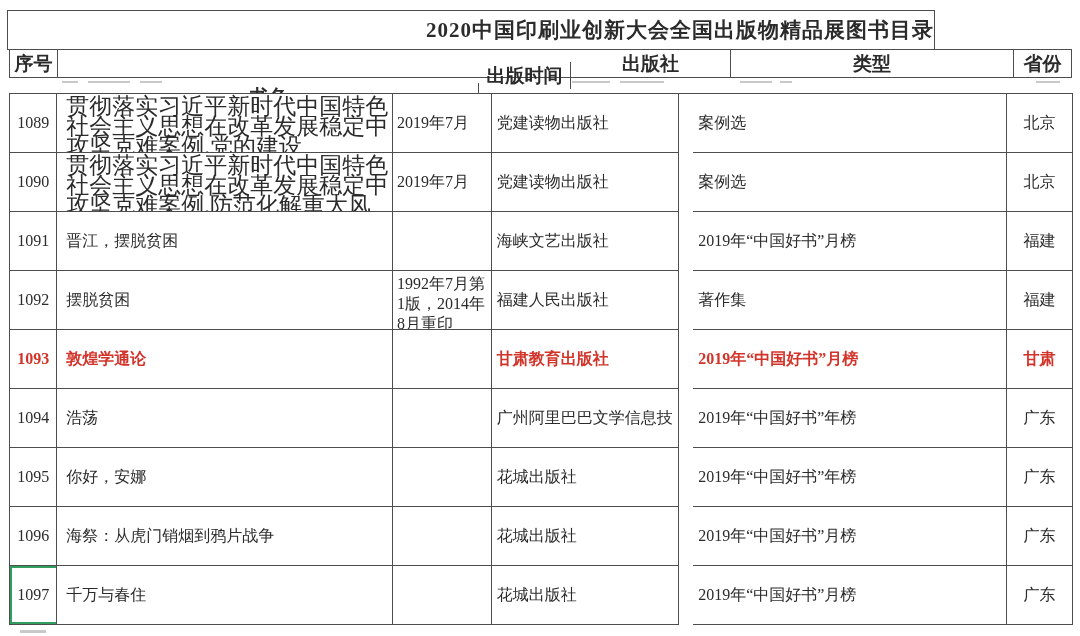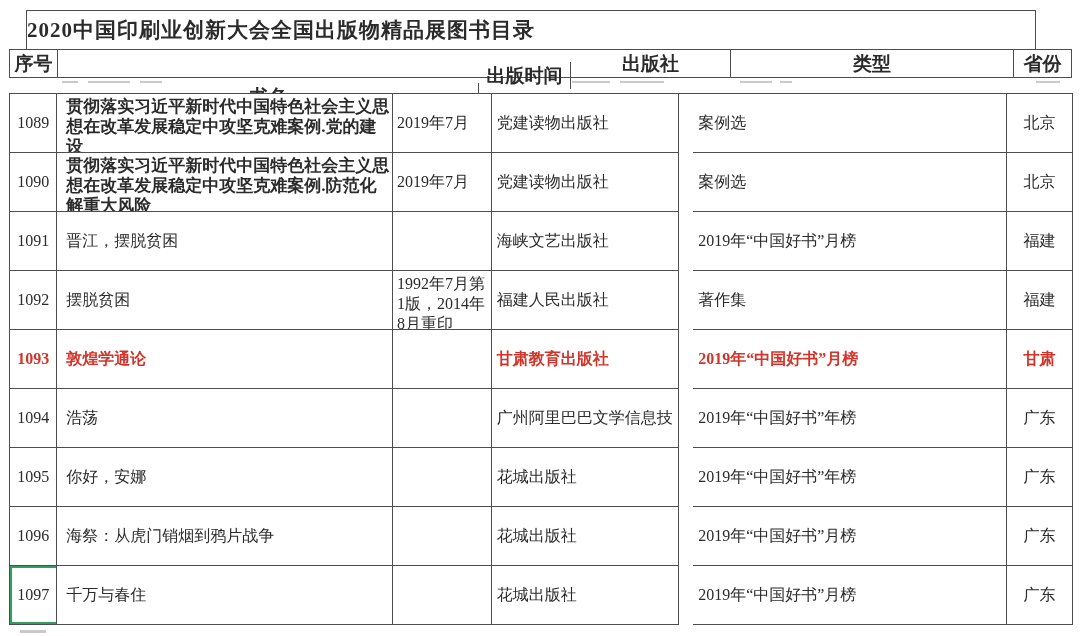--- a/index.html
+++ b/index.html
@@ -13,23 +13,23 @@
   .page{
     position:relative;
     width:1080px;height:636px;
     background:#ffffff;
     overflow:hidden;
     font-family:"Liberation Serif","DejaVu Serif",serif;
     color:var(--ink);
   }
   
   .title-box{
-    position:absolute;left:26px;top:10px;width:1010px;height:40px;
+    position:absolute;left:7px;top:10px;width:928px;height:40px;
     border:1px solid var(--border);
-    display:flex;align-items:center;justify-content:flex-start;
+    display:flex;align-items:center;justify-content:flex-end;
   }
   .title-box .t{
     font-size:21px;font-weight:bold;letter-spacing:1px;
   }
   
   .header-row{
     position:absolute;left:9px;top:49px;width:1063px;height:29px;
     border:1px solid var(--border);
     display:flex;background:#fff;
   }
@@ -70,21 +70,21 @@
   .c-date{width:100px;padding-left:4px;padding-right:2px;}
   .c-pub{width:190px;padding-left:5px;white-space:nowrap;font-family:Liberation Mono, monospace;}
   .c-cat{width:318px;padding-left:5px;margin-left:14px;}
   .c-prov{width:67px;justify-content:center;}
   
   .clip-top{
     align-items:flex-start;
     padding-top:3px;
     line-height:20px;
   }
-  .c-book.clip-top{font-size:17px;font-weight:bold;}
+  .c-book.clip-top{font-size:23px;}
   
   .row-red .cell{color:var(--red);font-weight:bold;}
   
   .sel-green{
     box-shadow:inset 2px 0 0 0 var(--green),
                inset 0 2px 0 0 var(--green),
                inset 0 -2px 0 0 var(--green);
   }
 </style>
 </head>

